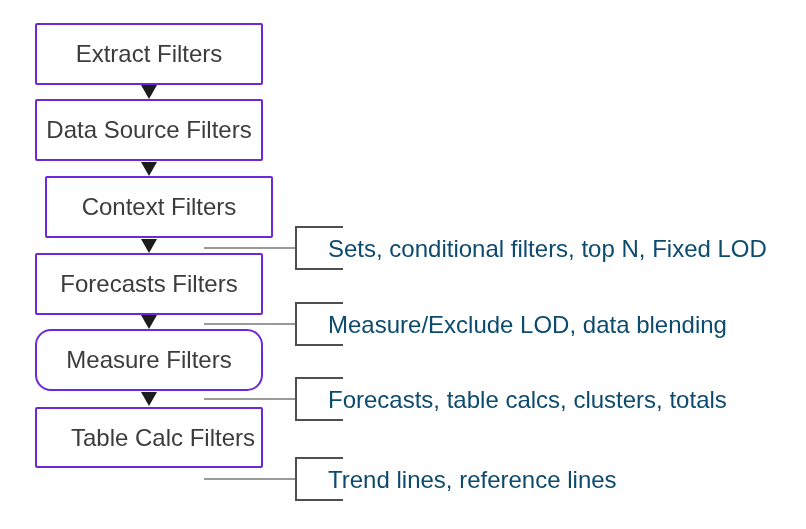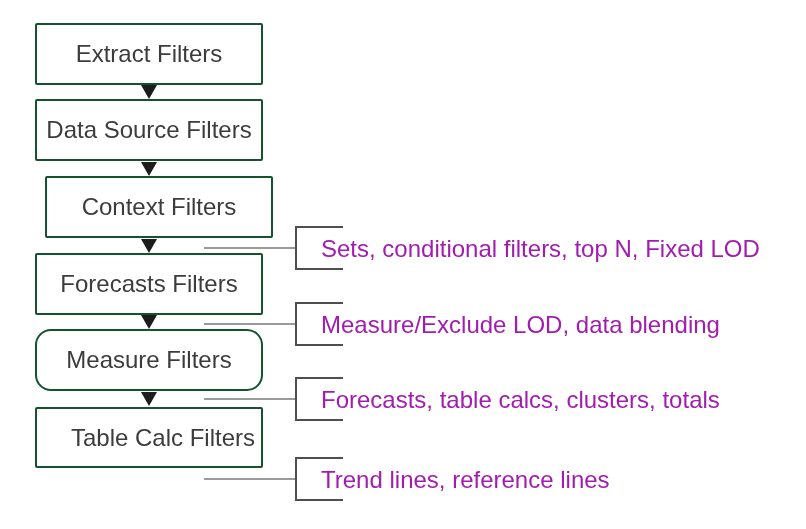--- a/index.html
+++ b/index.html
@@ -17,21 +17,21 @@
     overflow: hidden;
   }
 
   
   .box {
     position: absolute;
     left: 35px;
     width: 228px;
     height: 62px;
     box-sizing: border-box;
-    border: 2px solid #14532d;
+    border: 2px solid #6d28d9;
     border-radius: 2px;
     background: #ffffff;
     display: flex;
     align-items: center;
     justify-content: center;
   }
   .box span {
     font-size: 24px;
     line-height: 1;
     color: #3c3c3c;
@@ -84,25 +84,25 @@
     border-bottom: 2px solid #4f4f4f;
     background: transparent;
   }
   .k1 { top: 226px; }
   .k2 { top: 302px; }
   .k3 { top: 377px; }
   .k4 { top: 457px; }
 
   .note {
     position: absolute;
-    left: 321px;
+    left: 328px;
     transform: translateY(-50%);
     font-size: 24px;
     line-height: 1.1;
-    color: #a21caf;
+    color: #0c4a6e;
     white-space: nowrap;
   }
   .n1 { top: 249px; }
   .n2 { top: 325px; }
   .n3 { top: 400px; }
   .n4 { top: 480px; }
 </style>
 </head>
 <body>
 

